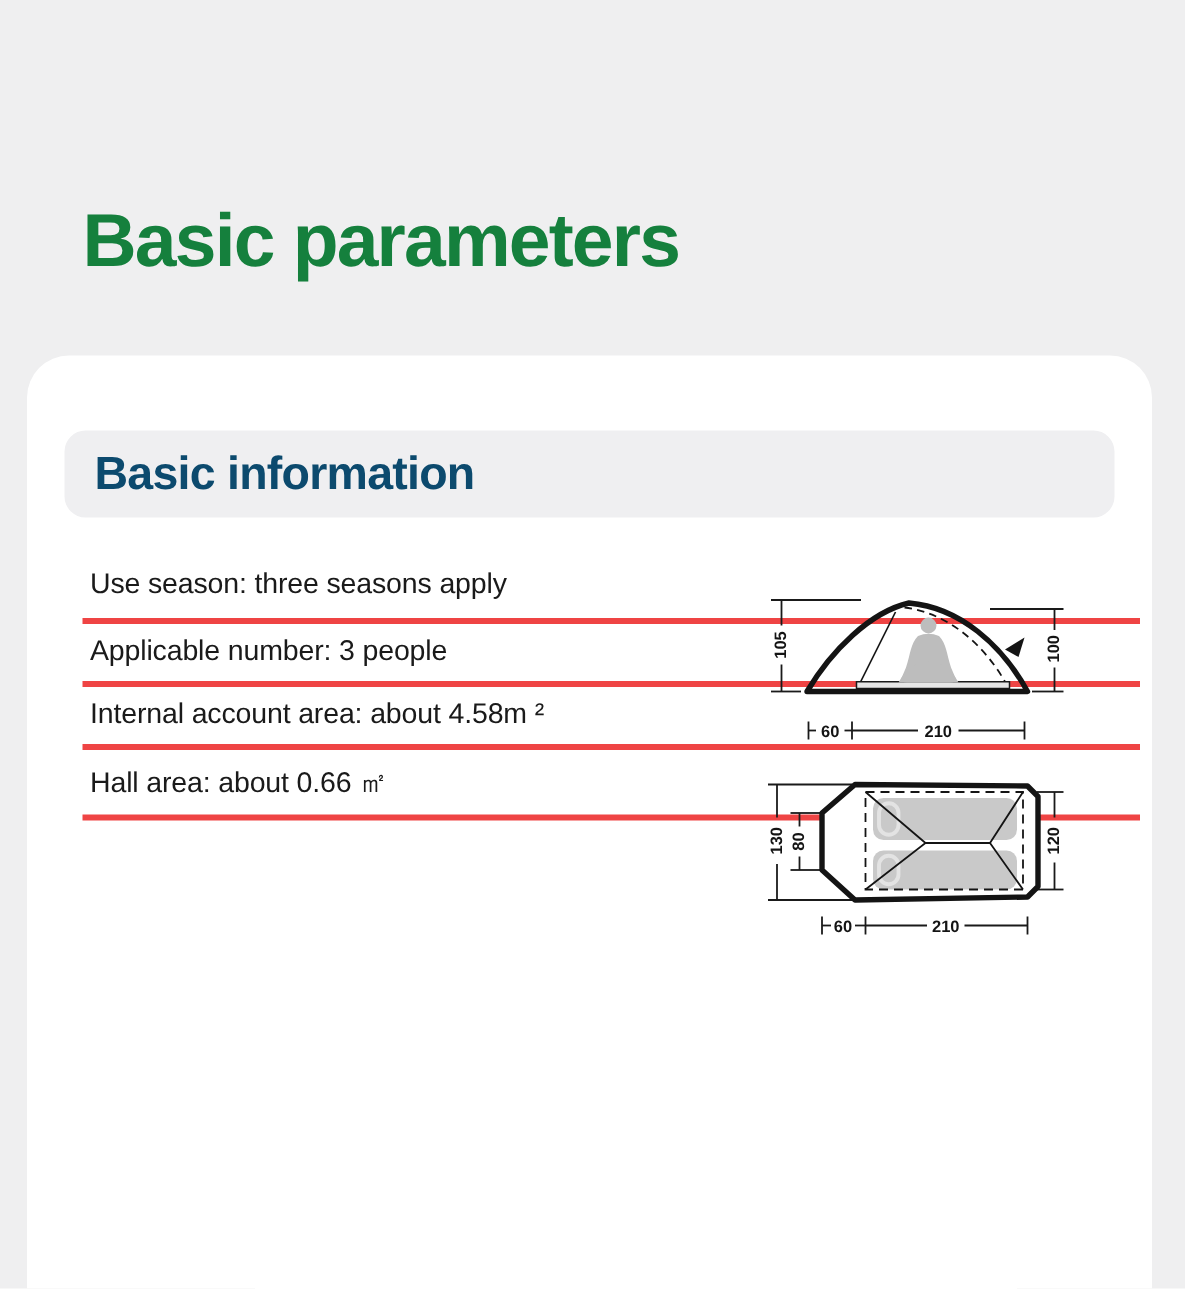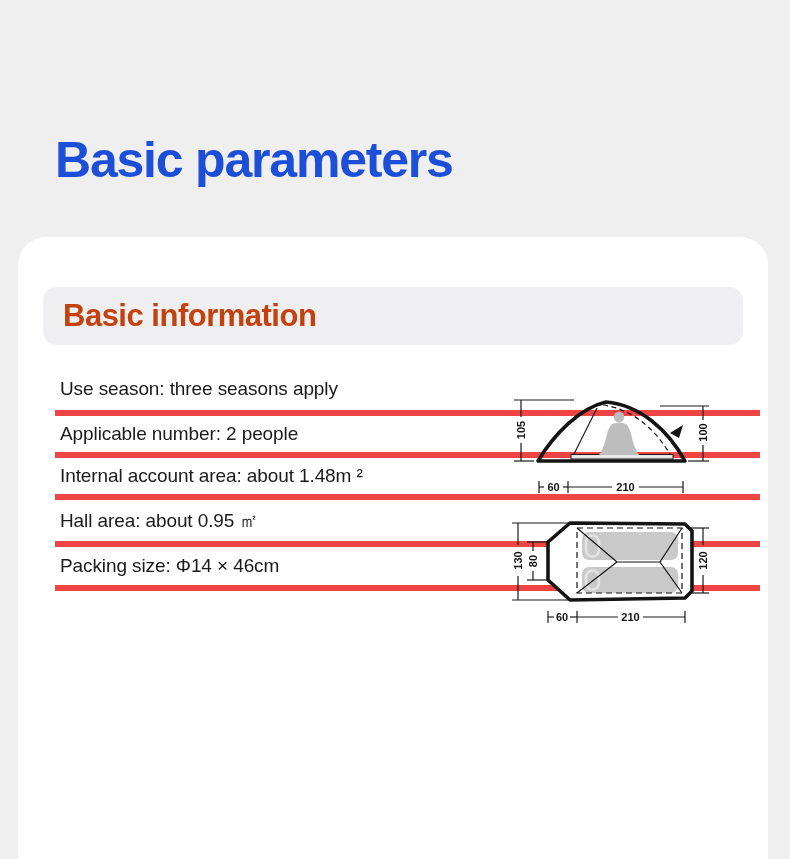--- a/index.html
+++ b/index.html
@@ -1,35 +1,35 @@
 <!DOCTYPE html>
 <html><head>
 <meta charset="utf-8">
 <style>
   html,body{margin:0;padding:0;}
   body{font-family:"Liberation Sans","DejaVu Sans",sans-serif;}
   .screen{position:relative;width:790px;height:859px;background:#efeff0;overflow:hidden;}
   .page-title{
     position:absolute;left:55px;top:128px;
-    font-size:50px;font-weight:700;color:#1d4ed8;letter-spacing:-1.2px;line-height:1.3;
+    font-size:50px;font-weight:700;color:#15803d;letter-spacing:-1.2px;line-height:1.3;
   }
   .card{
     position:absolute;left:18px;top:237px;width:750px;height:622px;
     background:#ffffff;border-radius:28px 28px 0 0;
   }
   .section-header{
     position:absolute;left:25px;top:50px;width:700px;height:58px;
     background:#efeff1;border-radius:14px;
     display:flex;align-items:center;padding-left:20px;box-sizing:border-box;
   }
-  .section-title{font-size:31px;font-weight:700;color:#c2410c;letter-spacing:-0.5px;}
+  .section-title{font-size:31px;font-weight:700;color:#0c4a6e;letter-spacing:-0.5px;}
   .specs{position:absolute;left:37px;top:131px;width:705px;}
   .spec-row{
     display:flex;align-items:center;
-    border-bottom:6px solid #ef4444;
+    border-bottom:4px solid #ef4444;
     padding-left:5px;box-sizing:border-box;
     font-size:19px;color:#1a1a1a;letter-spacing:-0.1px;white-space:nowrap;
   }
   .h48{height:48px}.h42{height:42px}.h47{height:47px}.h49{height:49px}
   .h50{height:50px}.h44{height:44px}
   .diagram{position:absolute;}
   .diag-side{left:482px;top:151px;}
   .diag-top{left:482px;top:275px;}
   svg text{
     font-family:"Liberation Sans","DejaVu Sans",sans-serif;
@@ -44,24 +44,23 @@
   <div class="page-title">Basic parameters</div>
 
   <div class="card">
 
     <div class="section-header">
       <span class="section-title">Basic information</span>
     </div>
 
     <div class="specs">
       <div class="spec-row h48">Use season: three seasons apply</div>
-      <div class="spec-row h42">Applicable number: 2 people</div>
-      <div class="spec-row h42">Internal account area: about 1.48m ²</div>
-      <div class="spec-row h47">Hall area: about 0.95 ㎡</div>
-      <div class="spec-row h44">Packing size: Φ14 × 46cm</div>
+      <div class="spec-row h42">Applicable number: 3 people</div>
+      <div class="spec-row h42">Internal account area: about 4.58m ²</div>
+      <div class="spec-row h47">Hall area: about 0.66 ㎡</div>
     </div>
 
     <svg class="diagram diag-side" width="220" height="112" viewBox="0 0 220 112">
 
       <g stroke="#1a1a1a" stroke-width="1.2" fill="none">
         <path d="M14 12 H74"></path>
         <path d="M14 73 H34"></path>
         <path d="M21 12 V29"></path>
         <path d="M21 55 V73"></path>
         <path d="M160 18 H209"></path>

